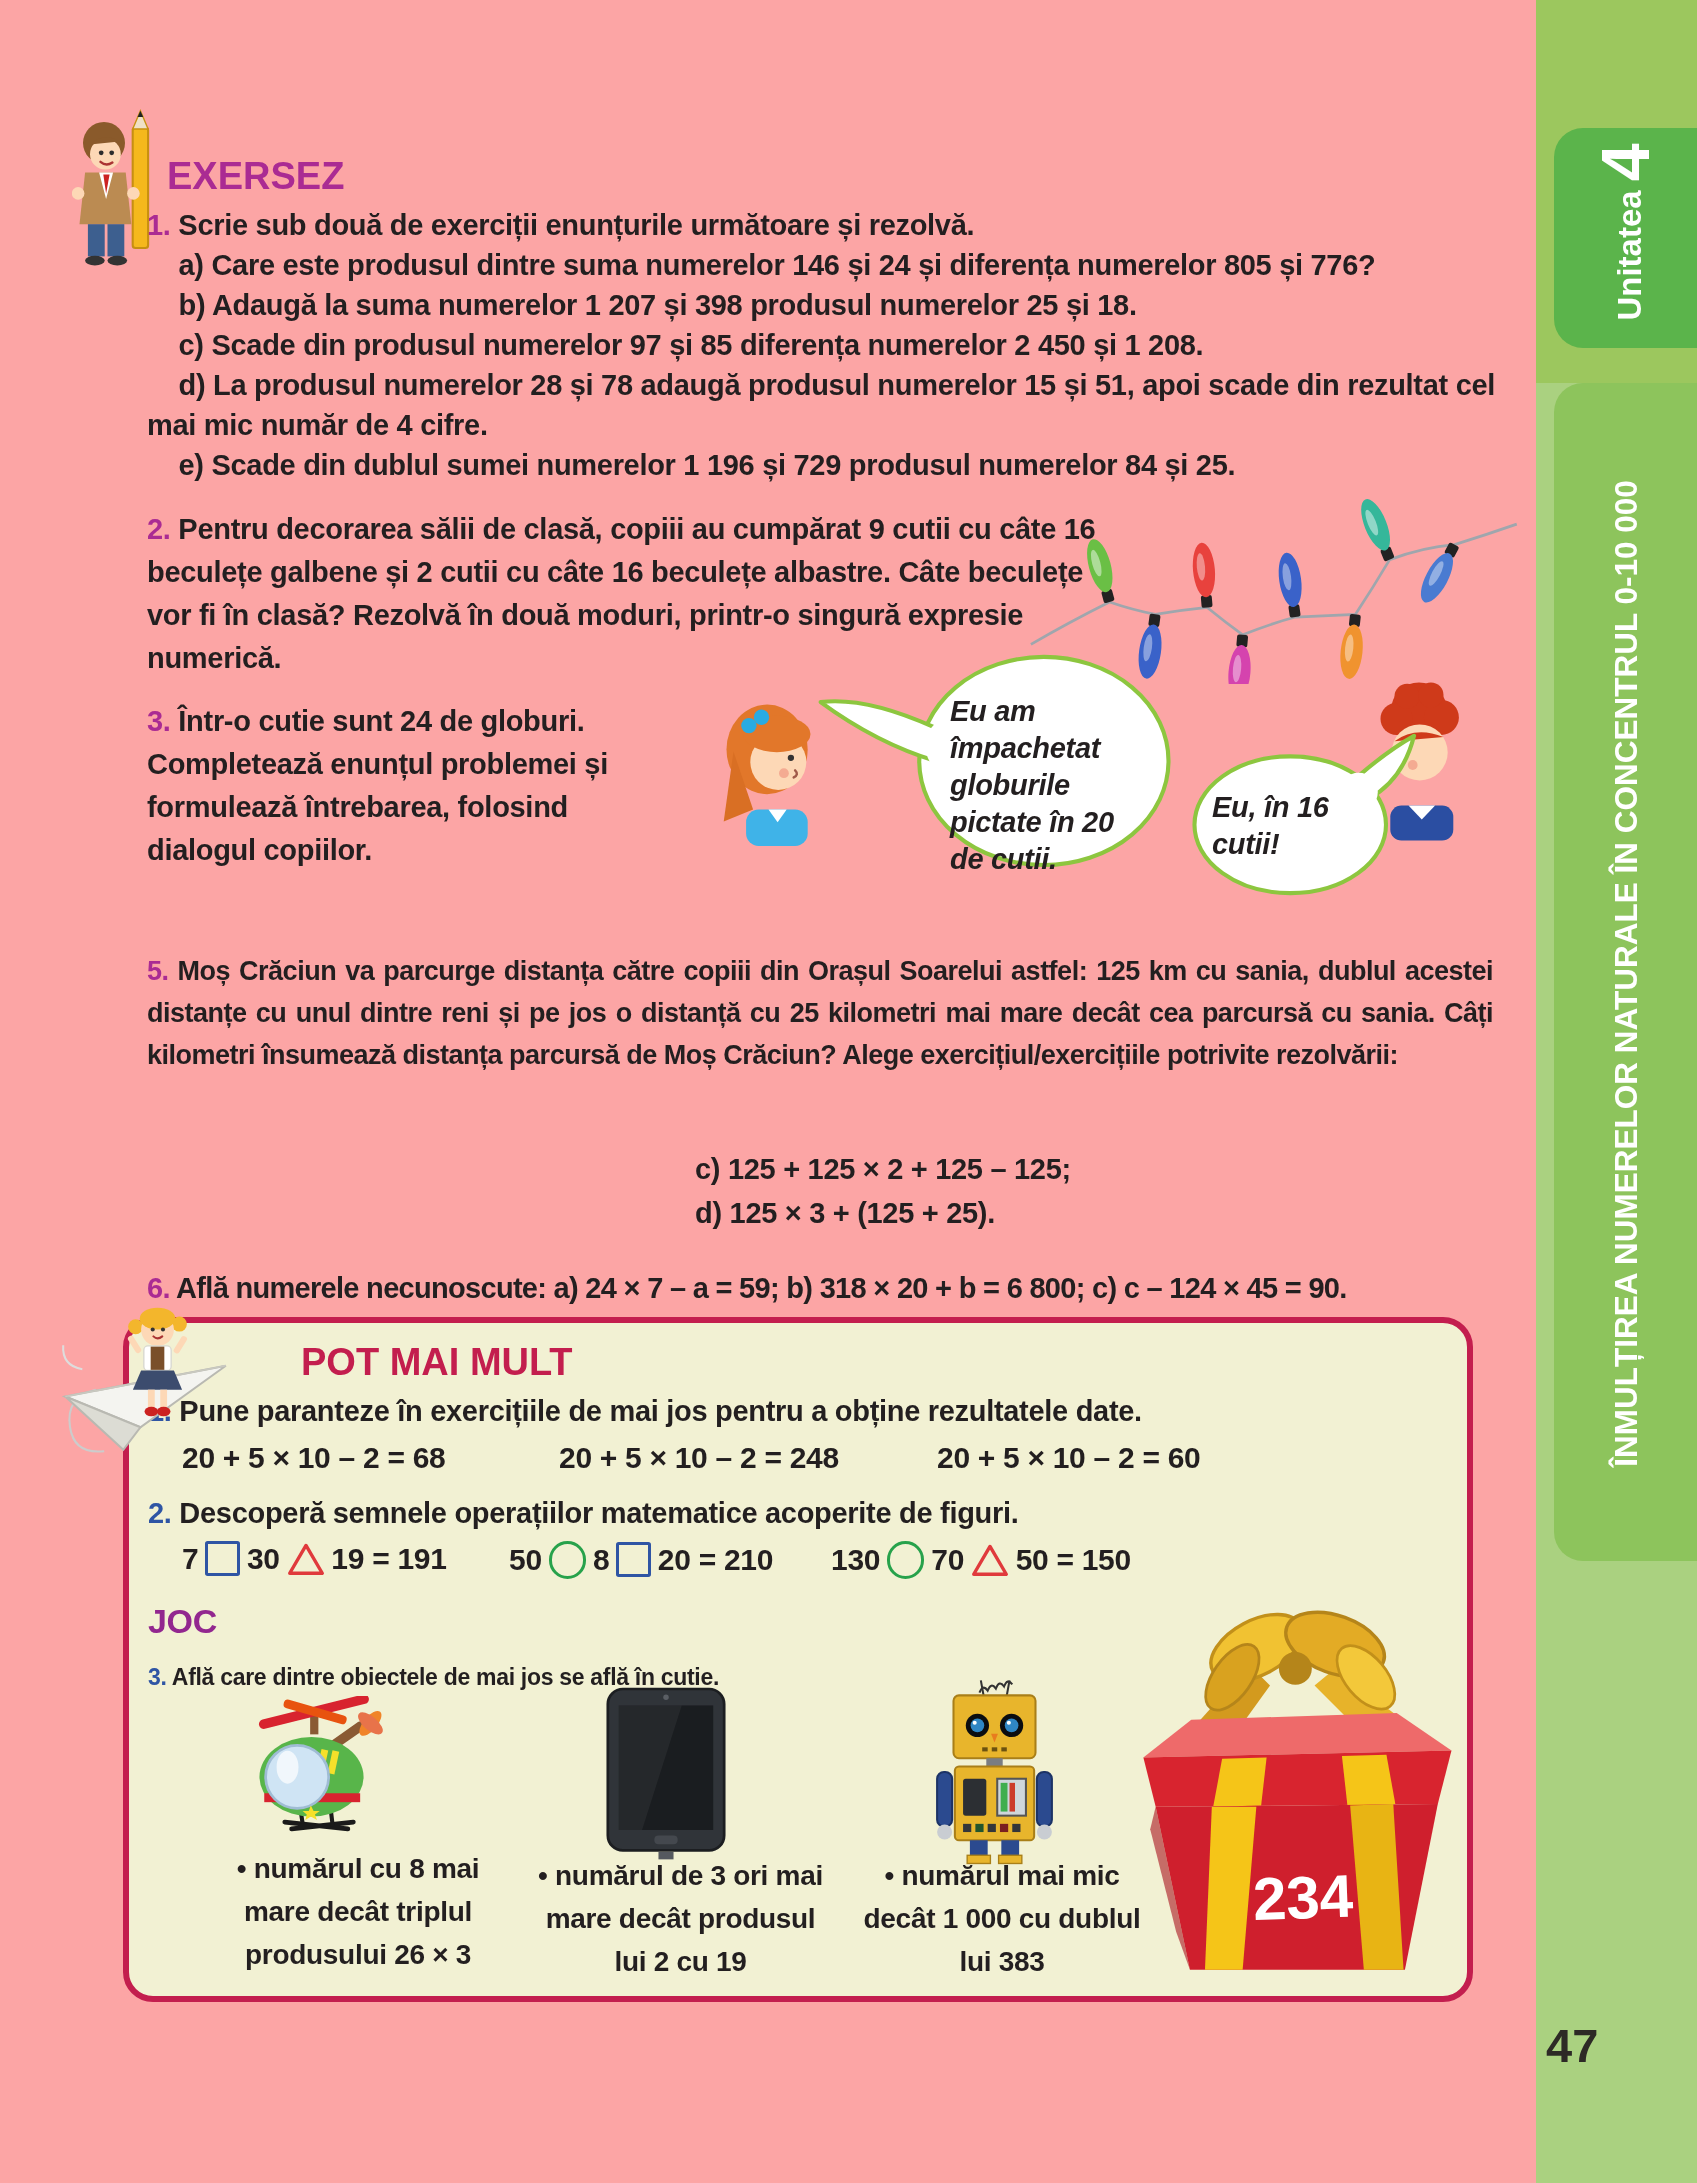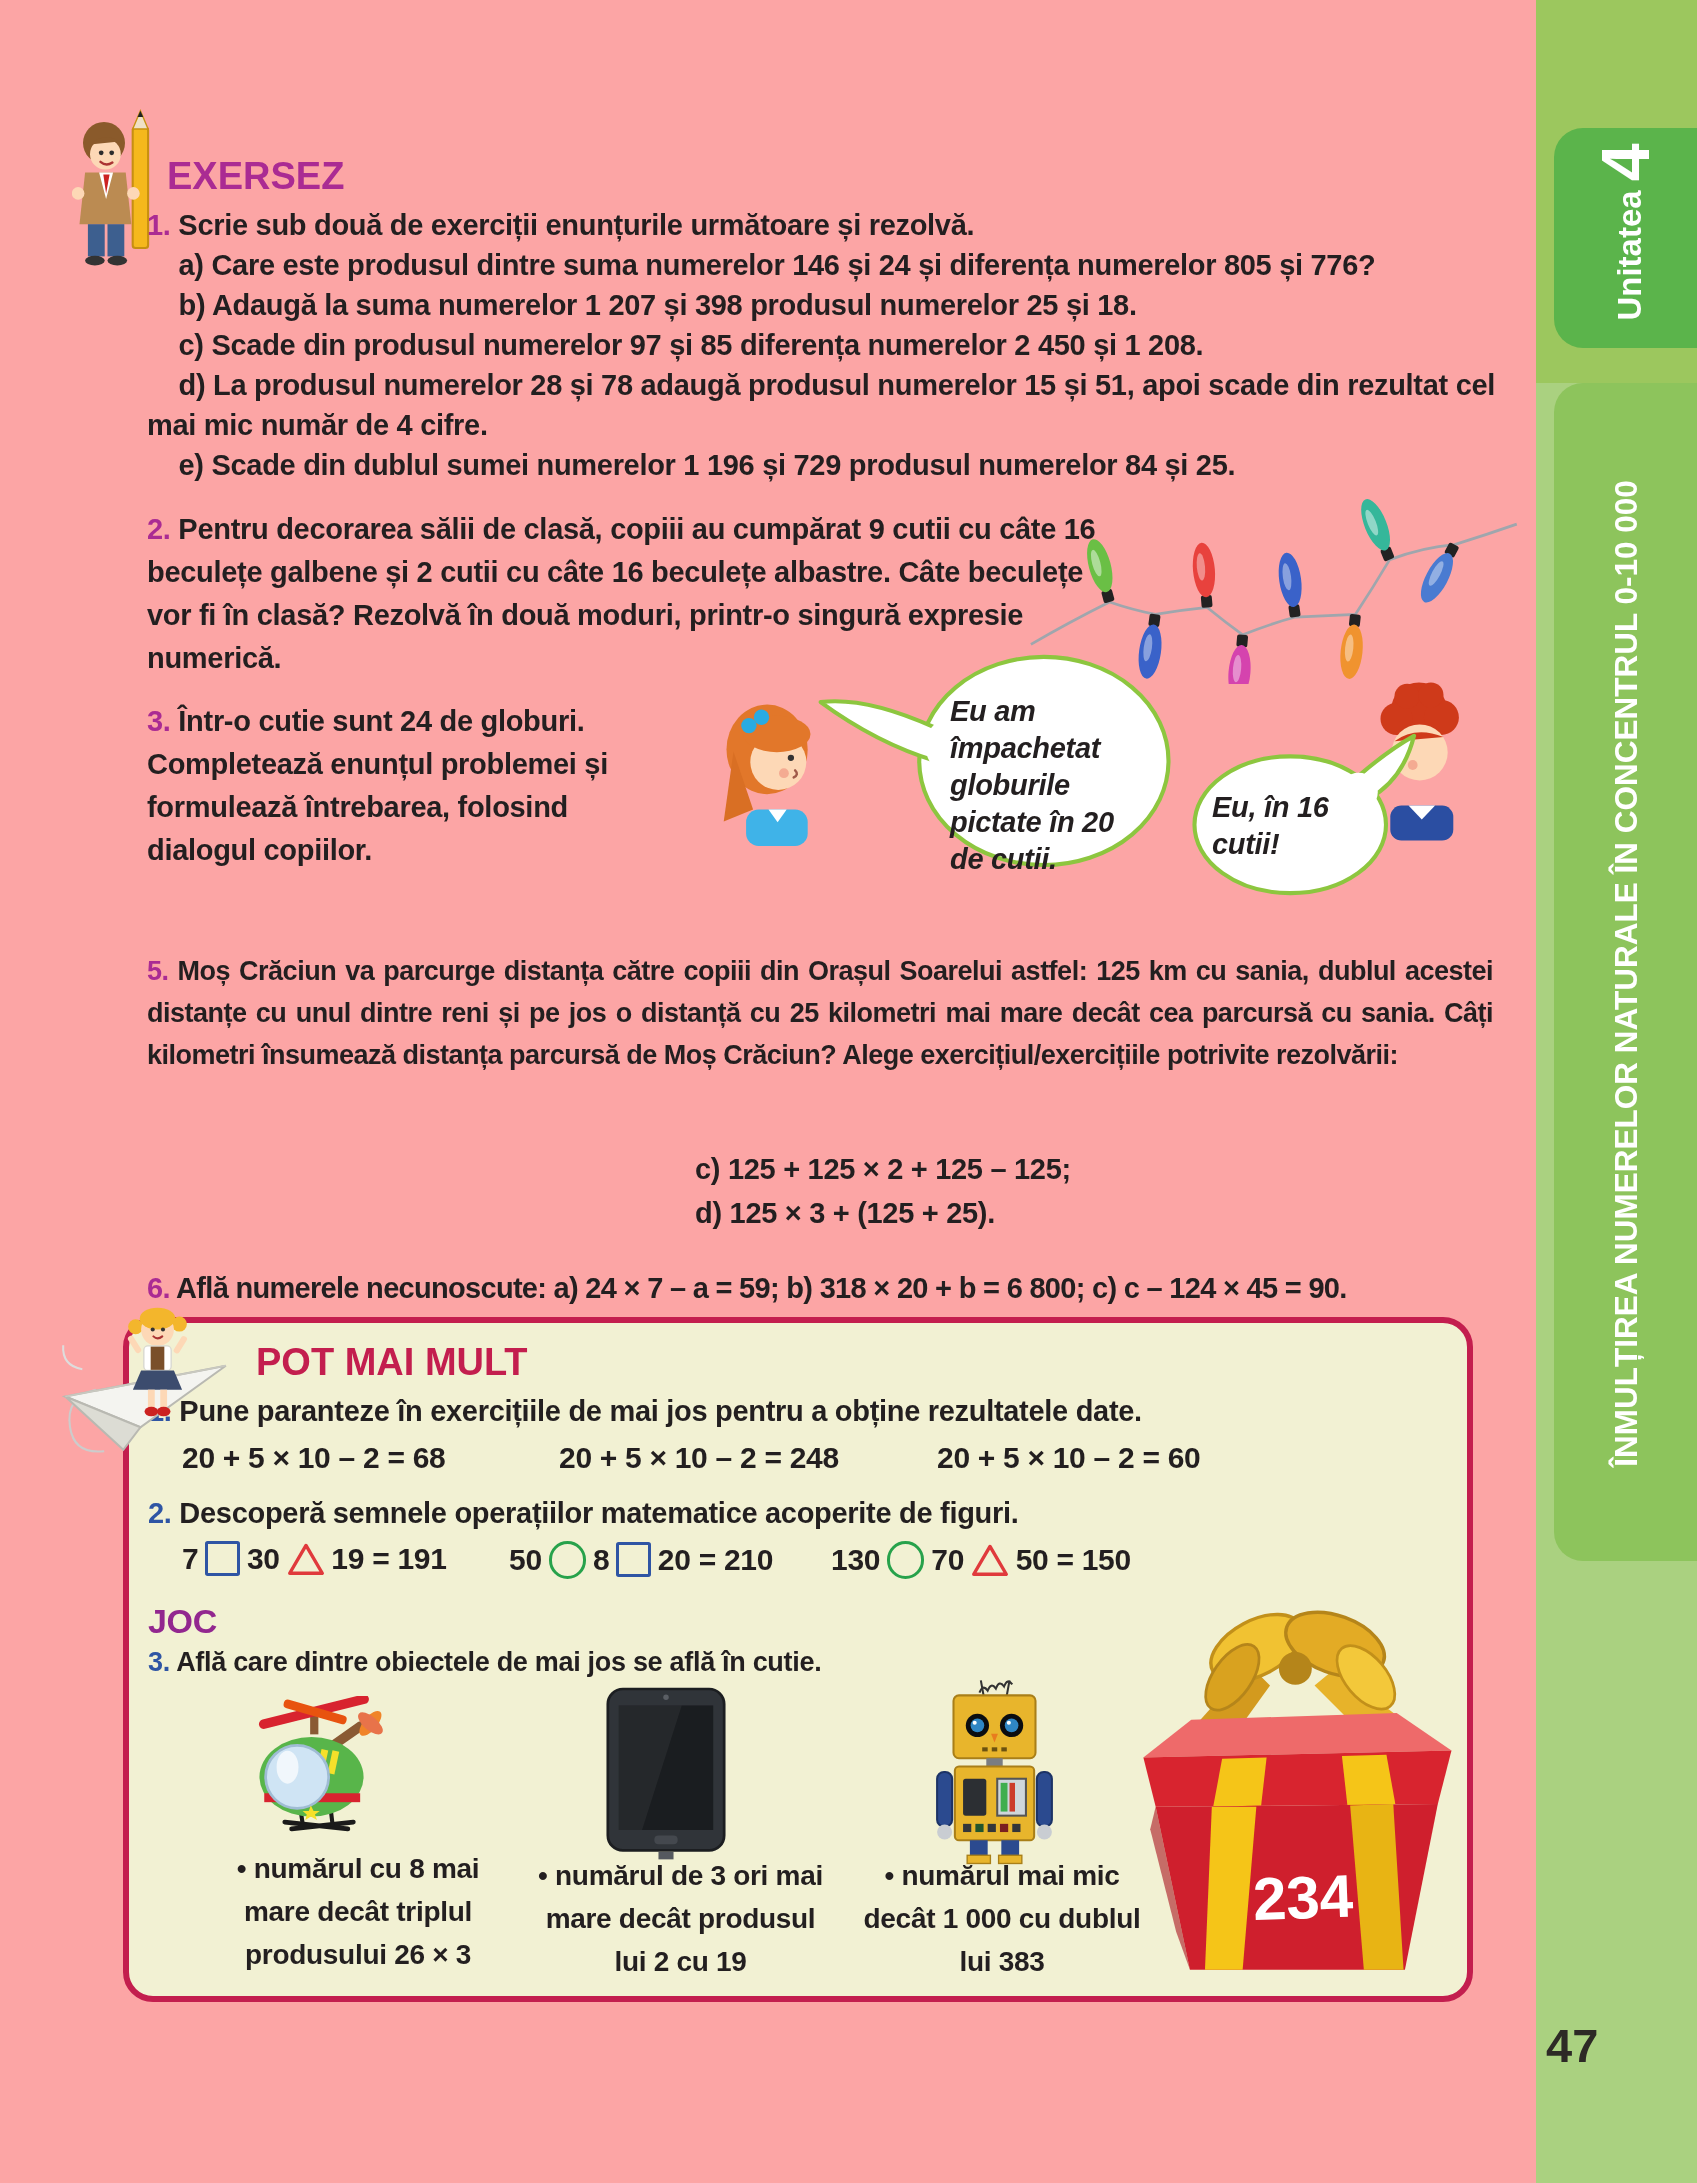--- a/index.html
+++ b/index.html
@@ -3,21 +3,21 @@
 <meta charset="utf-8">
 <style>
   html,body{margin:0;padding:0;background:#fff;}
   .page{position:relative;width:1698px;height:2183px;background:#fca5a5;overflow:hidden;
         font-family:"Liberation Sans",sans-serif;font-weight:700;color:#231f20;letter-spacing:-0.3px;}
   .abs{position:absolute;}
   .tb{position:absolute;font-size:29px;line-height:40px;}
   .mag{color:#aa2b93;}
   .blu{color:#2f55a4;}
   .pur{color:#92278f;}
-  .crim{color:#c31e4e;}
+  .crim{color:#c31e4e;margin-left:45px;}
   .item{text-indent:31.5px;}
   .just{text-align:justify;}
   .nowrap{white-space:nowrap;}
   .title{position:absolute;font-size:38px;line-height:41px;letter-spacing:0;}
   .bubbletext{position:absolute;text-align:left;font-style:italic;font-size:29px;line-height:37px;}
   .eq{position:absolute;font-size:30px;line-height:34px;white-space:nowrap;display:flex;align-items:center;gap:6.8px;}
   .shape-square{display:inline-block;width:29px;height:29px;border:3.4px solid #2f55a4;border-radius:2.7px;background:transparent;}
   .shape-circle{display:inline-block;width:31.5px;height:31.5px;border:3.4px solid #27a24b;border-radius:50%;background:transparent;}
   .bullet{position:absolute;text-align:center;font-size:28px;line-height:43px;}
   #pot-box{position:absolute;left:123px;top:1317px;width:1350px;height:685px;background:#f2f1d3;
@@ -233,21 +233,21 @@
       <span class="shape-circle"></span>
       <span>70</span>
       <svg width="38" height="34" viewBox="0 0 56 50">
           <polygon points="28,5 52,46 4,46" fill="none" stroke="#e03a3c" stroke-width="5" stroke-linejoin="round"></polygon>
         </svg>
       <span>50 = 150</span>
     </div>
 
     <div class="potchild pur" style="left:19px;top:279px;font-size:34px">JOC</div>
 
-    <div class="potchild" style="left:19px;top:319px;font-size:27px;line-height:40px;width:958px">
+    <div class="potchild" style="left:19px;top:334px;font-size:23px;line-height:40px;width:958px">
       <span class="blu">3.</span>
       <span>Află care dintre obiectele de mai jos se află în cutie.</span>
     </div>
 
     <svg class="potchild" style="left:116px;top:373px" width="144" height="137" viewBox="0 0 210 200">
       <path d="M58 184 L150 194 M68 194 L158 184" stroke="#1a1a1a" stroke-width="7" stroke-linecap="round"></path>
       <path d="M80 160 L84 186 M125 165 L128 190" stroke="#1a1a1a" stroke-width="6"></path>
       <rect x="120" y="50" width="60" height="14" rx="7" fill="#8a5a33" transform="rotate(-35 150 57)"></rect>
       <ellipse cx="183" cy="40" rx="10" ry="22" fill="#f08428" transform="rotate(40 183 40)"></ellipse>
       <ellipse cx="183" cy="40" rx="10" ry="22" fill="#e8734a" transform="rotate(-50 183 40)"></ellipse>

